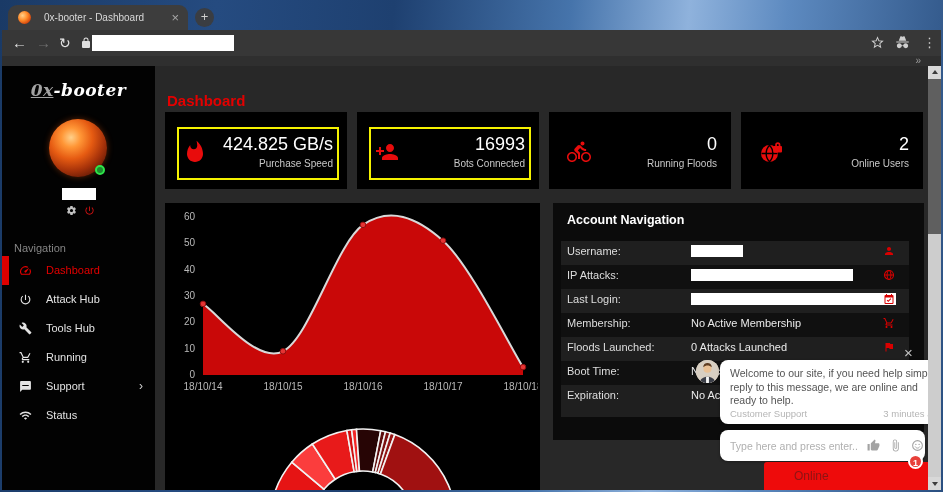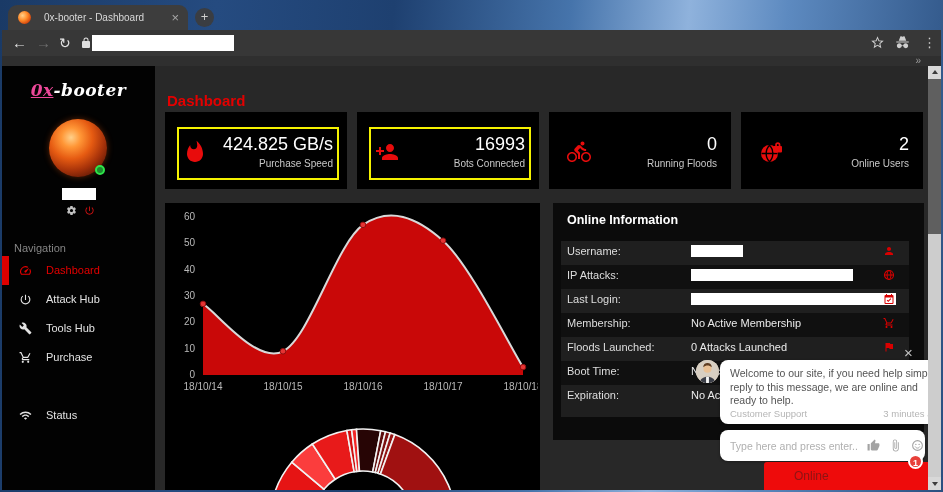--- a/index.html
+++ b/index.html
@@ -25,21 +25,21 @@
   .bookmarksbar { position:absolute; left:2px; top:56px; width:939px; height:10px; background:#2f2f2f; }
   .bm-overflow { position:absolute; right:20px; top:-1px; font-size:10px; color:#9d9d9d; line-height:11px; }
 
   
   #page { position:absolute; left:2px; top:66px; width:926px; height:424px; background:#282828; overflow:hidden; }
 
   
   #sidebar { position:absolute; left:0; top:0; width:153px; height:424px; background:#020202; }
   .logo { position:absolute; left:0; top:14px; width:153px; text-align:center; font-family:"DejaVu Serif", serif;
     font-style:italic; font-weight:bold; font-size:17px; letter-spacing:.5px; color:#fff; }
-  .logo .accent { color:#ec4899;text-decoration:underline; }
+  .logo .accent { color:#a3a3a3;text-decoration:underline; }
   .avatar { position:absolute; left:47px; top:53px; width:58px; height:58px; border-radius:50%;
     background:radial-gradient(circle at 38% 32%, #ffd08a 0%, #ff9636 18%, #e65b12 40%, #a8330a 62%, #571505 85%, #2b0a02 100%);
     box-shadow:0 0 6px rgba(255,100,20,.35); }
   .status-dot { position:absolute; left:93px; top:99px; width:10px; height:10px; border-radius:50%;
     background:#1d8a2e; border:2px solid #2ee54a; }
   .user-redact { position:absolute; left:60px; top:122px; width:34px; height:12px; background:#ffffff; }
   .user-ico { position:absolute; top:139px; width:11px; height:11px; }
   .nav-label { position:absolute; left:12px; top:176px; font-size:11px; color:#858585; }
   .nav-item { position:absolute; left:0; width:153px; height:29px; color:#e3e3e3; font-size:11px; }
   .nav-item .ni-ico { position:absolute; left:17px; top:8px; width:13px; height:13px; }
@@ -178,21 +178,30 @@
             </svg>
           </span>
         <span class="ni-label">Tools Hub</span>
       </div>
       <div class="nav-item" style="top:277px">
         <span class="ni-ico">
             <svg viewBox="0 0 24 24" width="13" height="13" fill="currentColor">
               <path d="M7 18c-1.1 0-2 .9-2 2s.9 2 2 2 2-.9 2-2-.9-2-2-2zm10 0c-1.1 0-2 .9-2 2s.9 2 2 2 2-.9 2-2-.9-2-2-2zM7.2 14.6l.1-.2.9-1.6h7.4c.8 0 1.4-.4 1.7-1l3.9-7-1.7-1-3.9 7H8.5L4.3 2H1v2h2l3.6 7.6L5.2 14c-.1.3-.2.6-.2.9 0 1.1.9 2 2 2h12v-2H7.4c-.1 0-.2-.1-.2-.3z"></path>
             </svg>
           </span>
-        <span class="ni-label">Purchase</span>
+        <span class="ni-label">Running</span>
+      </div>
+      <div class="nav-item" style="top:306px">
+        <span class="ni-ico">
+            <svg viewBox="0 0 24 24" width="13" height="13" fill="currentColor">
+              <path d="M20 2H4c-1.1 0-2 .9-2 2v18l4-4h14c1.1 0 2-.9 2-2V4c0-1.1-.9-2-2-2zM6 9h12v2H6V9z"></path>
+            </svg>
+          </span>
+        <span class="ni-label">Support</span>
+        <span class="ni-chevron">›</span>
       </div>
       <div class="nav-item" style="top:335px">
         <span class="ni-ico">
             <svg viewBox="0 0 24 24" width="13" height="13" fill="currentColor">
               <path d="M1 9l2 2c4.97-4.97 13.03-4.97 18 0l2-2C16.93 2.93 7.08 2.93 1 9zm8 8l3 3 3-3a4.24 4.24 0 0 0-6 0zm-4-4l2 2a7.07 7.07 0 0 1 10 0l2-2C15.14 9.14 8.87 9.14 5 13z"></path>
             </svg>
           </span>
         <span class="ni-label">Status</span>
       </div>
     </aside>
@@ -284,21 +293,21 @@
           <path d="M133.51264794179633 4.226543325836346A93 93 0 0 1 157.74523657001862 5.708671939367235L149.73125876420374 46.937013644169134A51 51 0 0 0 136.4424198390496 46.124233436748966Z" fill="#270505" stroke="#f2f2f2" stroke-width="1.6"></path>
           <path d="M157.74523657001862 5.708671939367235A93 93 0 0 1 162.49873629076907 6.762497456332312L152.33801667558305 47.514917959924176A51 51 0 0 0 149.73125876420374 46.937013644169134Z" fill="#5c0c0c" stroke="#f2f2f2" stroke-width="1.6"></path>
           <path d="M162.49873629076907 6.762497456332312A93 93 0 0 1 167.19056853921452 8.063657695437698L154.91095694085956 48.22845744588519A51 51 0 0 0 152.33801667558305 47.514917959924176Z" fill="#7c1010" stroke="#f2f2f2" stroke-width="1.6"></path>
           <path d="M167.19056853921452 8.063657695437698A93 93 0 0 1 171.80787332928713 9.608586266910507L157.44302730960908 49.075676339918665A51 51 0 0 0 154.91095694085956 48.22845744588519Z" fill="#941414" stroke="#f2f2f2" stroke-width="1.6"></path>
           <path d="M171.80787332928713 9.608586266910507A93 93 0 0 1 225.606951371077 133.33799494950236L186.94574752607448 116.9272875529529A51 51 0 0 0 157.44302730960908 49.075676339918665Z" fill="#a01111" stroke="#f2f2f2" stroke-width="1.6"></path>
           <path d="M225.606951371077 133.33799494950236A93 93 0 0 1 55.04027243923815 134.8265078060495L93.40918166022738 117.74356879686586A51 51 0 0 0 186.94574752607448 116.9272875529529Z" fill="#c41212" stroke="#f2f2f2" stroke-width="1.6"></path>
         </svg>
     </div>
 
     <div class="panel-right">
-      <div class="acct-title">Online Information</div>
+      <div class="acct-title">Account Navigation</div>
 
       <div class="acct-row odd" style="top:38px">
         <span class="ar-label">Username:</span>
         <span class="ar-redact w-sm"></span>
         <span class="ar-ico">
             <svg viewBox="0 0 24 24" width="12" height="12" fill="currentColor">
               <path d="M12 12c2.2 0 4-1.8 4-4s-1.8-4-4-4-4 1.8-4 4 1.8 4 4 4zm0 2c-2.7 0-8 1.3-8 4v2h16v-2c0-2.7-5.3-4-8-4z"></path>
             </svg>
           </span>
       </div>

